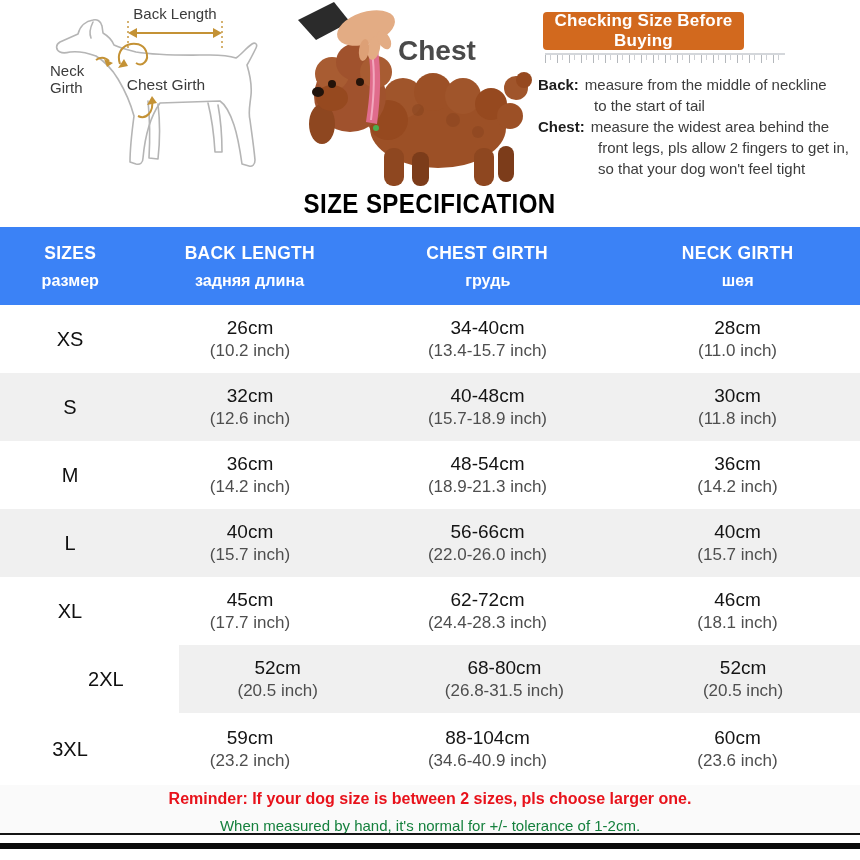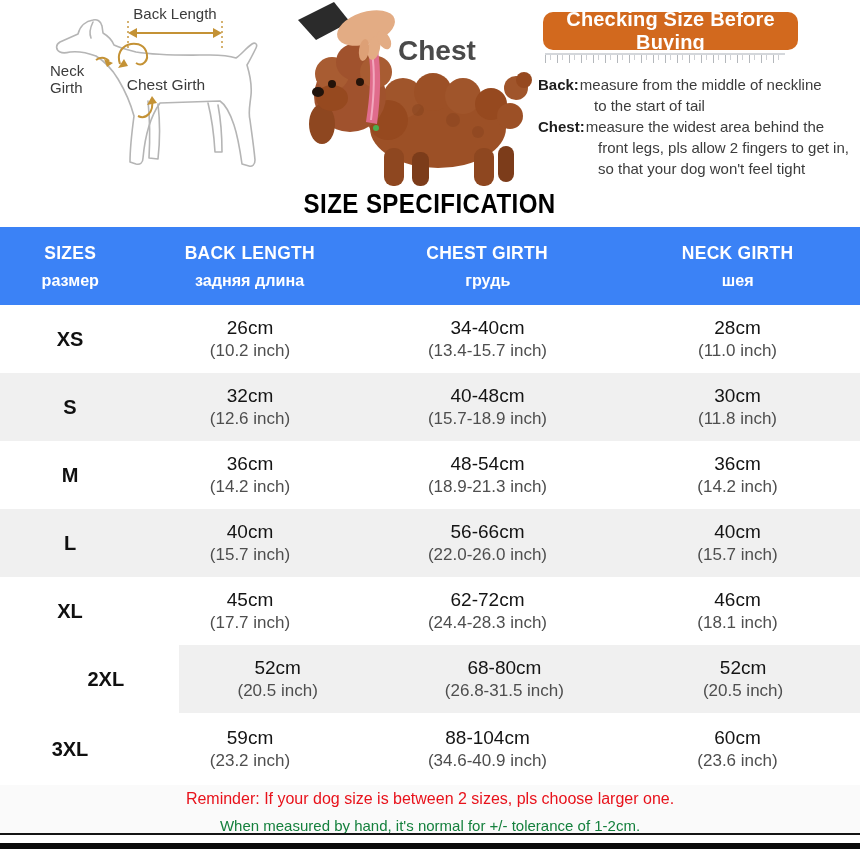--- a/index.html
+++ b/index.html
@@ -3,57 +3,57 @@
 <meta charset="utf-8">
 <style>
   html,body{margin:0;padding:0;background:#fff;}
   .frame{position:relative;width:860px;height:860px;background:#fff;overflow:hidden;
          font-family:"Liberation Sans",sans-serif;color:#111;}
 
   
   .diagram-svg{position:absolute;left:0;top:0;width:290px;height:190px;}
   .photo-svg{position:absolute;left:288px;top:0;width:255px;height:188px;}
 
-  .size-btn{position:absolute;left:543px;top:12px;width:255px;height:38px;
-            background:#d2691e;border-radius:10px;display:flex;align-items:center;justify-content:center;
-            color:#fff;font-weight:bold;font-size:20px;letter-spacing:.2px;border:none;cursor:pointer;}
+  .size-btn{position:absolute;left:543px;top:12px;width:201px;height:38px;
+            background:#d2691e;border-radius:4px;display:flex;align-items:center;justify-content:center;
+            color:#fff;font-weight:bold;font-size:17px;letter-spacing:.2px;border:none;cursor:pointer;}
   .ruler{position:absolute;left:545px;top:53px;width:240px;height:13px;opacity:.85;
          background:
            linear-gradient(#cdd1d5,#cdd1d5) 0 0/100% 2px no-repeat,
            repeating-linear-gradient(to right,#a8acb1 0 1px,transparent 1px 12px) 0 2px/100% 8px no-repeat,
            repeating-linear-gradient(to right,transparent 0 5px,#c6cace 5px 6px,transparent 6px 12px) 0 2px/100% 5px no-repeat;}
 
   .guide{position:absolute;left:538px;top:74px;width:322px;font-size:15px;color:#3c3c3c;line-height:21px;}
-  .g-term{color:#1d1d1d;font-weight:bold;margin-right:1px;}
+  .g-term{color:#1d1d1d;font-weight:bold;margin-right:6px;}
   .ind1{margin-left:56px;}
   .ind2{margin-left:60px;}
 
   
   .page-title{position:absolute;left:0;top:188px;width:860px;text-align:center;}
   .page-title span{display:inline-block;transform:scaleX(.86);transform-origin:center;
                    font-size:28px;font-weight:bold;color:#000;letter-spacing:.5px;}
 
   
   .table{position:absolute;left:0;top:227px;width:860px;}
   .thead{display:flex;background:#3b82f6;height:78px;}
   .trow{display:flex;height:68px;background:#fff;}
   .trow.last{height:72px;}
   .trow.stripe{background:#f0f0f0;}
   .trow.stripe-partial{background:linear-gradient(to right,#ffffff 140px,#f0f0f0 140px);margin-left:39px;}
   .cell{display:flex;flex-direction:column;align-items:center;justify-content:center;}
   .col1{width:140px;}.col2{width:220px;}.col3{width:255px;}.col4{width:245px;}
   .h-en{color:#fff;font-weight:bold;font-size:19px;display:inline-block;transform:scaleX(.92);letter-spacing:.3px;}
   .h-ru{color:#fff;font-weight:bold;font-size:17px;margin-top:7px;display:inline-block;transform:scaleX(.95);}
-  .sz{font-size:20px;font-weight:bold;color:#101010;text-align:right;}
+  .sz{font-size:20px;font-weight:normal;color:#101010;text-align:right;}
   .cm{font-size:19px;font-weight:normal;color:#141414;}
   .in{font-size:17px;color:#4e4e4e;margin-top:2px;}
 
   
   .footer{position:absolute;left:0;top:785px;width:860px;height:48px;background:#fafafa;text-align:center;}
-  .reminder{padding-top:5px;font-size:16px;font-weight:normal;color:#e8121b;}
+  .reminder{padding-top:5px;font-size:16px;font-weight:bold;color:#e8121b;}
   .note{margin-top:9px;font-size:15px;color:#15803d;}
   .thin-line{position:absolute;left:0;top:833px;width:860px;height:2px;background:#151515;}
   .thick-bar{position:absolute;left:0;top:843px;width:860px;height:6px;background:#0b0b0b;}
 
   svg text{font-family:"Liberation Sans",sans-serif;}
 </style>
 </head>
 <body>
 
 <div class="frame">

